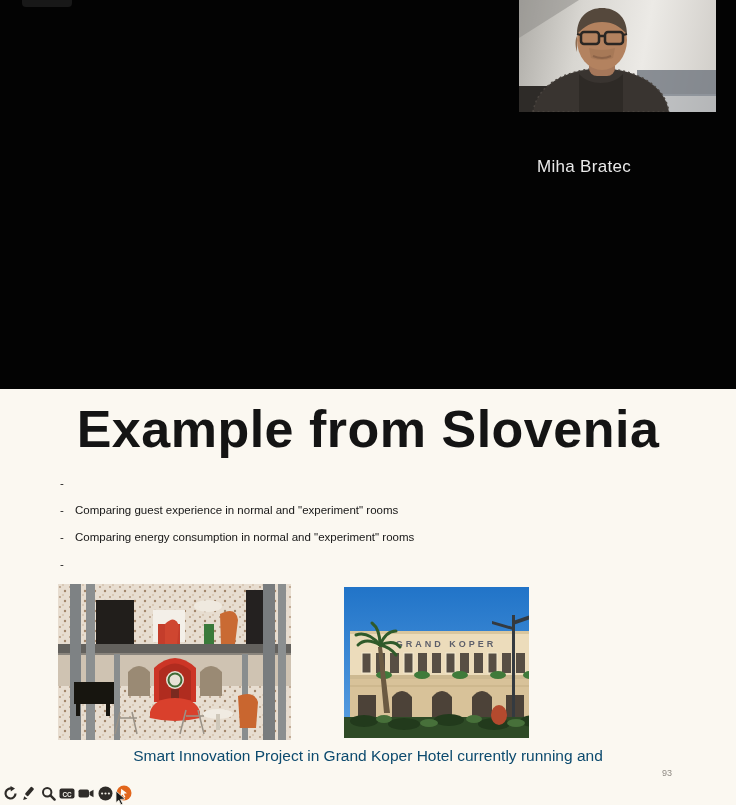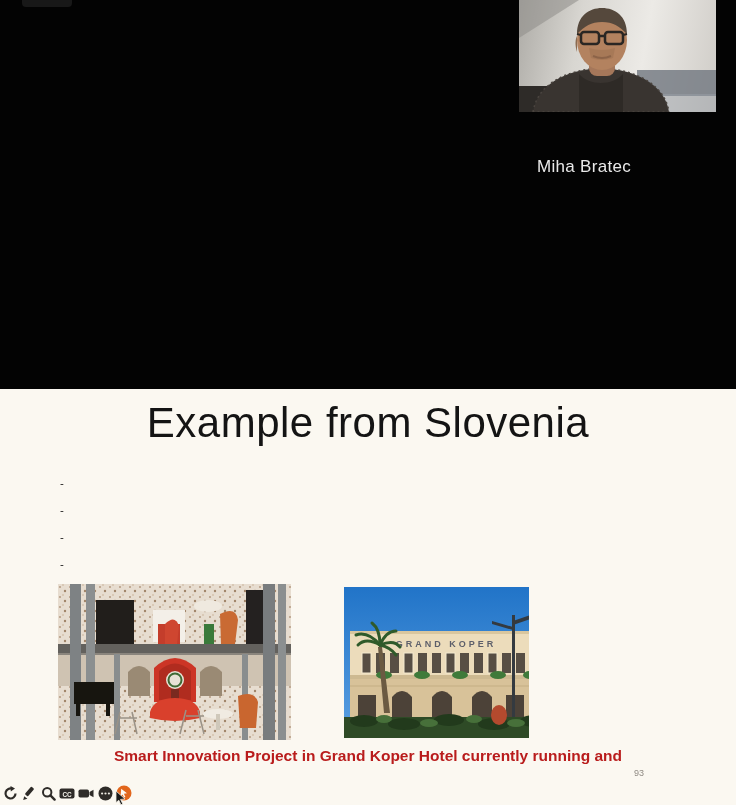--- a/index.html
+++ b/index.html
@@ -9,33 +9,33 @@
   .topleft-btn{position:absolute;left:22px;top:-6px;width:50px;height:13px;background:#181818;
                border-radius:4px;}
   
   .video-tile{position:absolute;left:519px;top:0;width:197px;height:112px;overflow:hidden;
               background:linear-gradient(100deg,#aeaca7 0%,#d8d6d1 30%,#eceae6 62%,#cfccc7 100%);}
   .video-tile svg{display:block;}
   .participant-name{position:absolute;left:537px;top:157px;color:#e9e9e9;font-size:17px;
                     letter-spacing:.3px;}
   
   .slide{position:absolute;left:0;top:389px;width:736px;height:416px;background:#fbf8f1;color:#111;}
-  .slide-title{position:absolute;left:0;top:10px;width:100%;text-align:center;font-size:42px;
-               font-weight:400;color:#141414;letter-spacing:.5px;}
+  .slide-title{position:absolute;left:0;top:10px;width:100%;text-align:center;font-size:52px;
+               font-weight:700;color:#141414;letter-spacing:.5px;}
   .bullets{position:absolute;left:60px;top:88px;width:620px;}
   .bullet{display:flex;margin-bottom:15px;font-size:11.5px;font-weight:500;color:#161616;}
   .bullet .dash{width:15px;flex:0 0 15px;}
   
   .img-frame{position:absolute;overflow:hidden;}
   .img-interior{left:58px;top:195px;width:233px;height:156px;}
   .img-exterior{left:344px;top:198px;width:185px;height:151px;}
   
   .caption{position:absolute;left:0;top:356px;width:100%;text-align:center;font-size:15.5px;
-           font-weight:700;color:#b91c1c;line-height:21px;}
-  .page-number{position:absolute;left:634px;top:379px;font-size:9px;color:#8f8a83;}
+           font-weight:400;color:#0c4a6e;line-height:21px;}
+  .page-number{position:absolute;left:662px;top:379px;font-size:9px;color:#8f8a83;}
   
   .toolbar{position:absolute;left:2px;top:785px;display:flex;align-items:center;gap:3px;}
   .tool{width:16px;height:16px;display:flex;align-items:center;justify-content:center;}
   .tool svg{display:block;}
   .cursor-overlay{position:absolute;left:115px;top:791px;}
 </style>
 </head>
 <body>
 
 <div class="stage">
@@ -76,23 +76,25 @@
   <div class="slide">
 
     <div class="slide-title">Example from Slovenia</div>
 
     <div class="bullets">
       <div class="bullet">
         <span class="dash">-</span>
       </div>
       <div class="bullet">
         <span class="dash">-</span>
+        <span>Comparing guest experience in normal and "experiment" rooms</span>
       </div>
       <div class="bullet">
         <span class="dash">-</span>
+        <span>Comparing energy consumption in normal and "experiment" rooms</span>
       </div>
       <div class="bullet">
         <span class="dash">-</span>
       </div>
     </div>
 
     <div class="img-frame img-interior">
       <svg width="233" height="156" viewBox="0 0 233 156">
         <defs>
           <pattern id="terrazzo" width="10" height="10" patternUnits="userSpaceOnUse">

